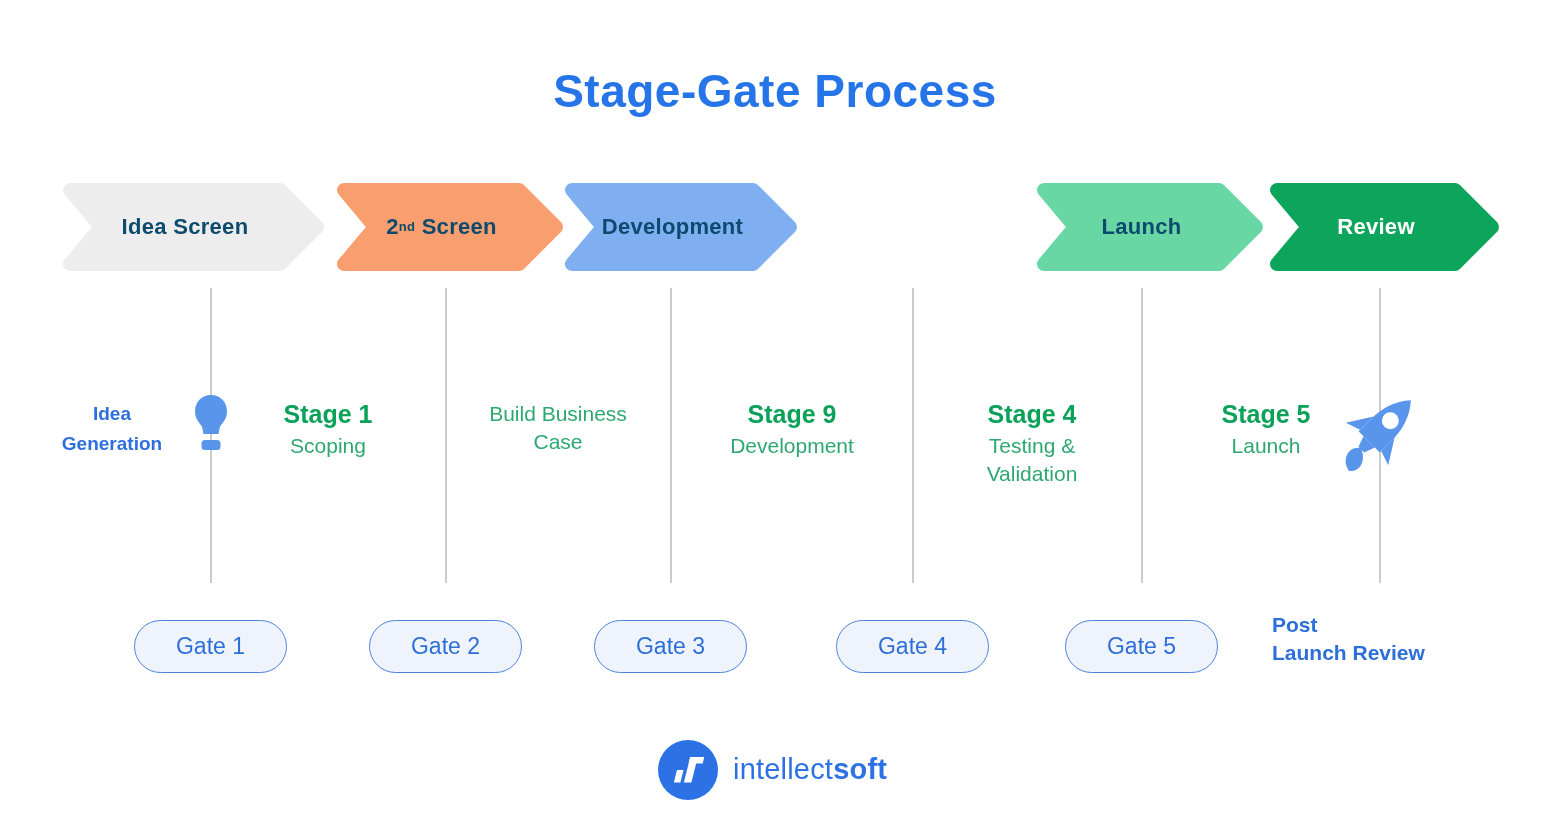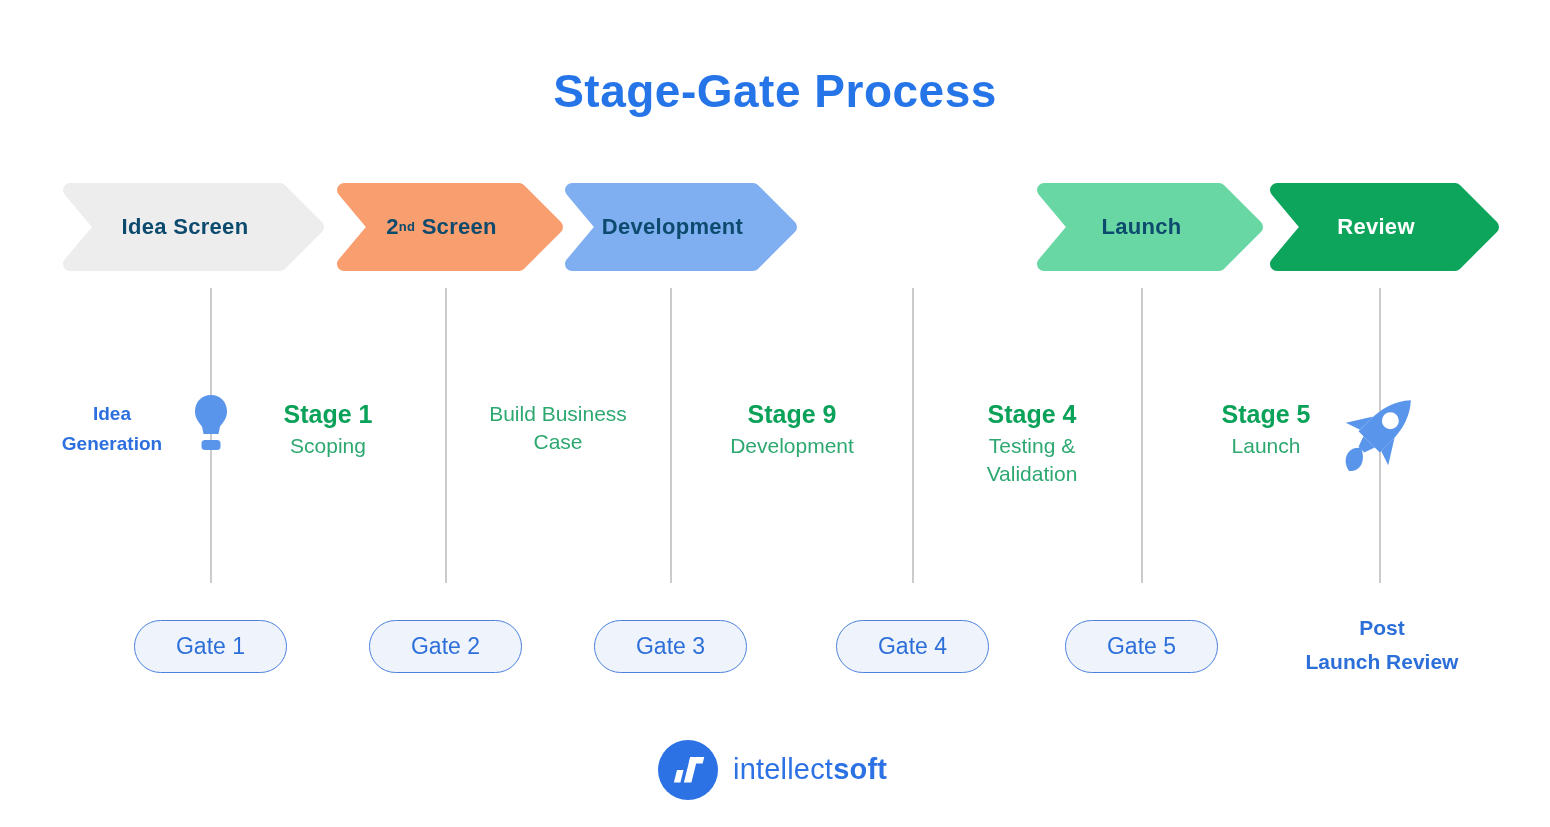--- a/index.html
+++ b/index.html
@@ -43,22 +43,22 @@
   .stage-desc { font-size: 21px; color: #2EA871; line-height: 28px; white-space: pre-line; }
   
   .gate {
     position: absolute; top: 620px; width: 153px; height: 53px;
     background: #EFF4FC; border: 1.5px solid #4D82DC; border-radius: 27px;
     display: flex; align-items: center; justify-content: center;
     color: #2D6FD9; font-size: 23px; font-weight: 400;
   }
   .post-launch {
     position: absolute; left: 1272px; top: 611px; width: 220px;
-    text-align: center; color: #2D6FD9; font-size: 21px; font-weight: 700;
-    line-height: 34px; white-space: pre-line;
+    text-align: left; color: #2D6FD9; font-size: 21px; font-weight: 700;
+    line-height: 28px; white-space: pre-line;
   }
   
   .footer-logo { position: absolute; left: 658px; top: 740px; }
   .brand-text {
     position: absolute; left: 733px; top: 753px;
     font-size: 29px; color: #2D72E4; font-weight: 400; letter-spacing: 0.2px;
   }
   .brand-text b { font-weight: 700; }
 </style>
 </head>

